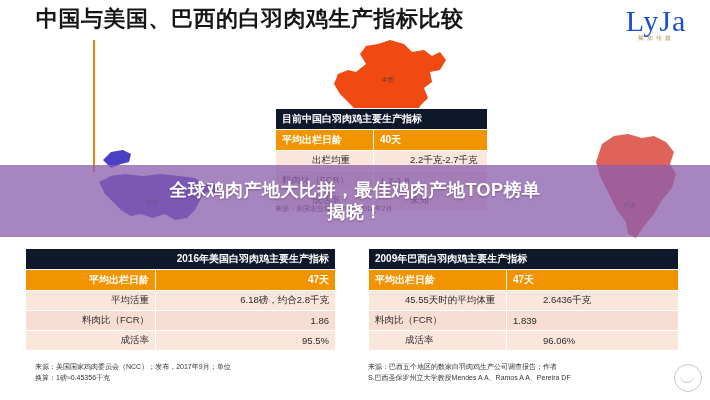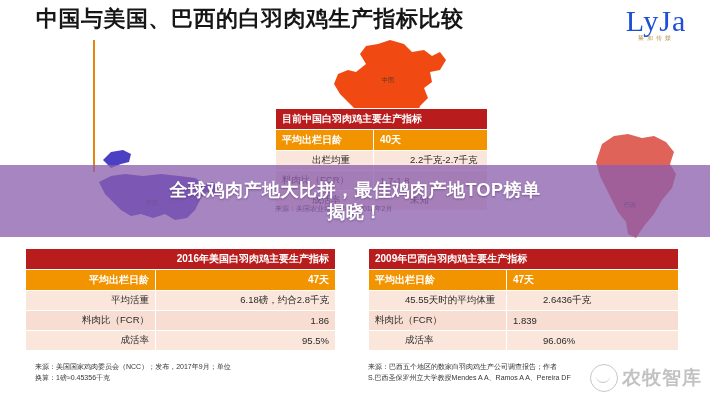--- a/index.html
+++ b/index.html
@@ -45,21 +45,21 @@
   .map-label.dark{color:#3a2a4a;}
 
   
   .tbl{position:absolute;border-collapse:collapse;table-layout:fixed;}
   .tbl td{
     font-size:9.5px;color:#2a2a2a;padding:3px 6px;
     border:1px solid #ffffff;vertical-align:middle;
     overflow:hidden;white-space:nowrap;
   }
   .tbl tr.hdr td{
-    background:#b91c1c;color:#ffffff;font-weight:bold;font-size:10px;
+    background:#0f172a;color:#ffffff;font-weight:bold;font-size:10px;
   }
   .tbl tr.sub td{
     background:#F29400;color:#ffffff;font-weight:bold;font-size:10px;
   }
   .tbl tr.r-a td{background:#FBE6DC;padding-left:36px;}
   .tbl tr.r-b td{background:#F7DDD2;}
 
   .src-note{
     position:absolute;font-size:7px;color:#333;line-height:1.5;
     white-space:pre-line;
@@ -223,16 +223,15 @@
 
   <div class="banner">
     <div class="banner-text">
       <div>全球鸡肉产地大比拼，最佳鸡肉产地TOP榜单</div>
       <div>揭晓！</div>
     </div>
   </div>
 
   <div class="watermark">
     <div class="wm-mark"></div>
-    <div class="wm-text">农牧智库</div>
   </div>
 
 </div>
 
 </body></html>

